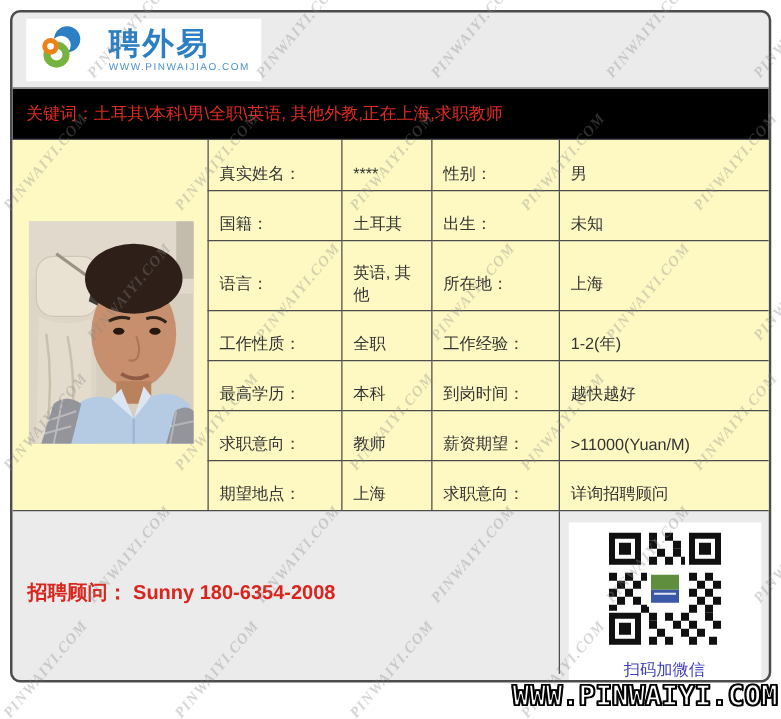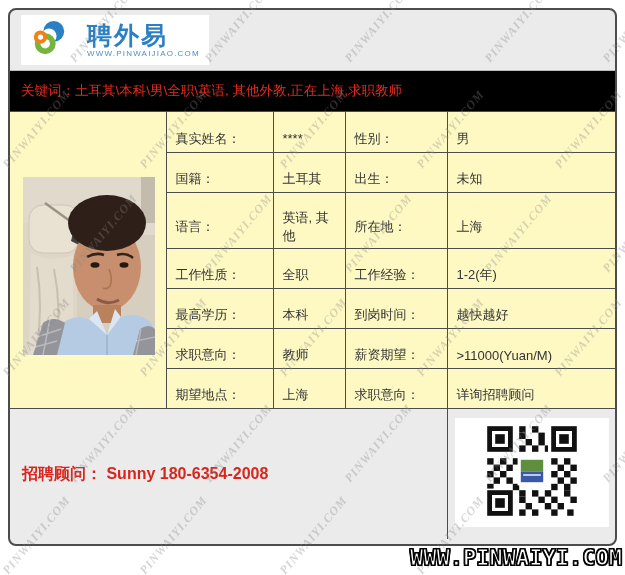--- a/index.html
+++ b/index.html
@@ -280,20 +280,21 @@
               <rect x="90" y="10" width="20" height="20" fill="#fff"></rect>
                 <rect x="94" y="14" width="12" height="12" fill="#111"></rect>
               <rect x="10" y="90" width="20" height="20" fill="#fff"></rect>
                 <rect x="14" y="94" width="12" height="12" fill="#111"></rect>
               <rect x="42" y="42" width="36" height="36" fill="#fff"></rect>
               <rect x="46" y="46" width="28" height="15" fill="#5f8f3e"></rect>
               <rect x="46" y="61" width="28" height="13" fill="#3a57a8"></rect>
               <rect x="49" y="64" width="22" height="2" fill="#fff" opacity="0.85"></rect>
             </svg>
           </span>
+          <div class="qr-caption">扫码加微信</div>
         </div>
       </div>
     </div>
 
   </div>
 
   <div class="banner">WWW.PINWAIYI.COM</div>
 
 </div>
 

